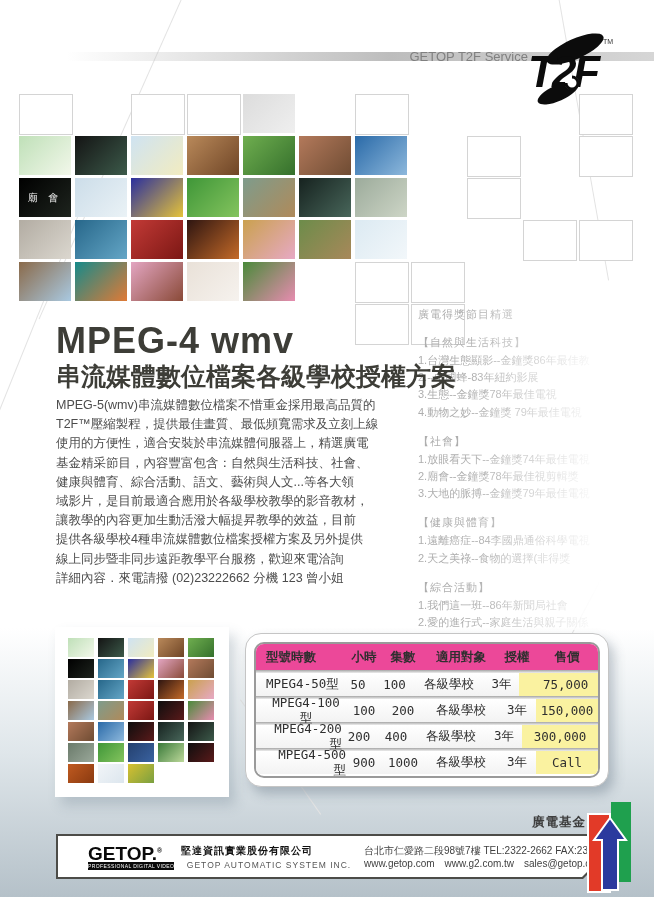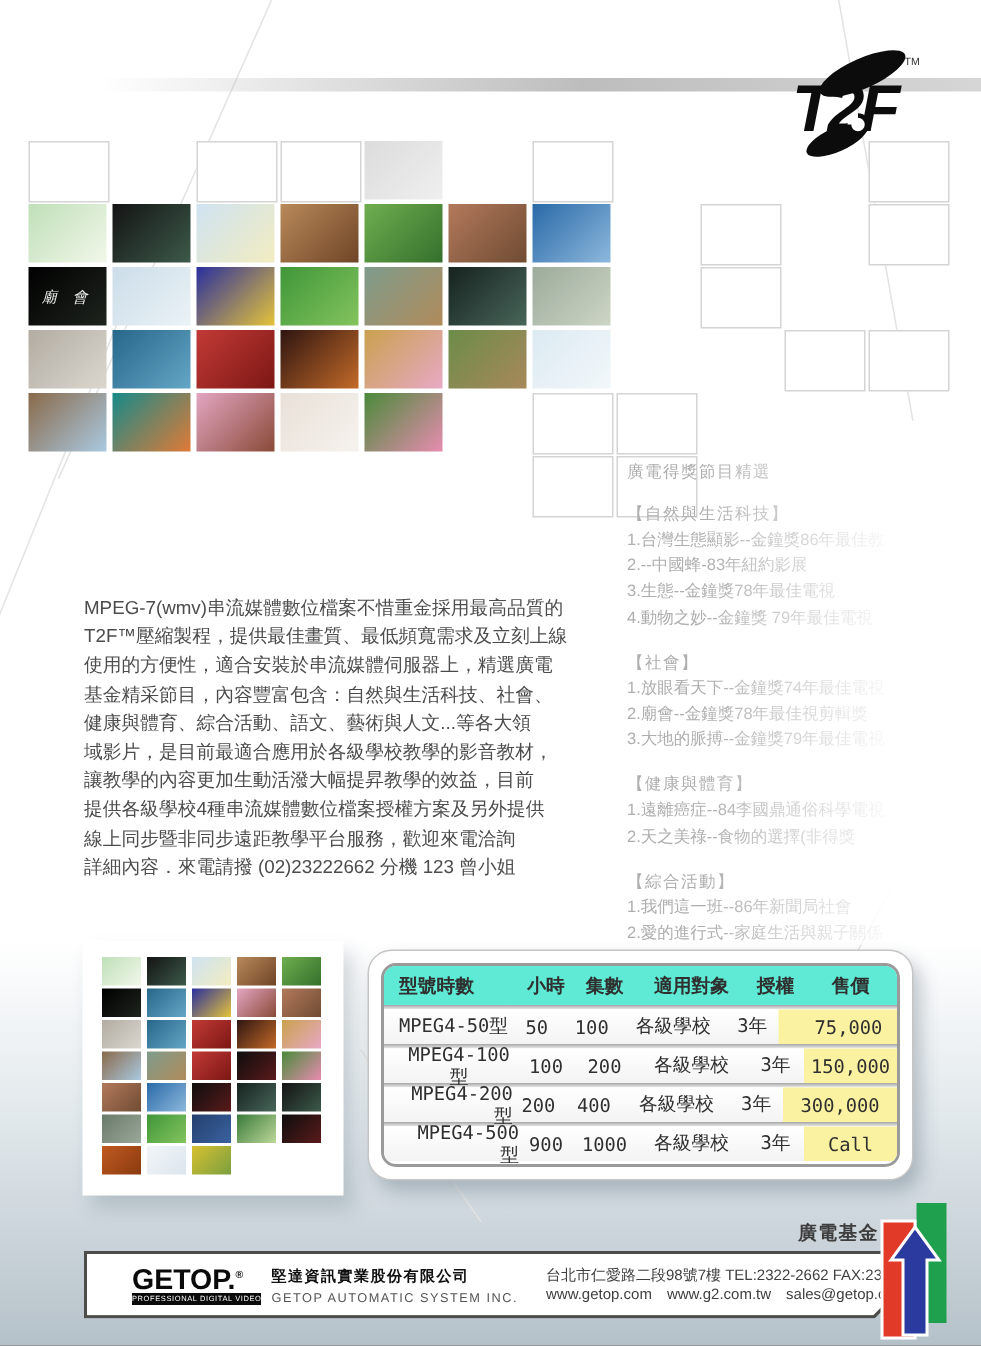--- a/index.html
+++ b/index.html
@@ -49,21 +49,21 @@
   .mcell{position:absolute;width:26px;height:19px;}
 
   
   .price-panel{position:absolute;left:245px;top:633px;width:362px;height:152px;background:#fff;
                border:1px solid #c5c5c5;border-radius:16px;
                box-shadow:5px 7px 12px rgba(60,80,100,0.3);z-index:4;}
   .price-inner{position:absolute;left:8px;top:8px;right:8px;bottom:8px;border:2px solid #9a9a9a;
                border-radius:10px;overflow:hidden;background:#fff;}
   .trow{display:flex;align-items:center;height:23px;
         background:linear-gradient(180deg,#ffffff,#f3f3f3);}
-  .trow.head{height:26px;font-weight:bold;color:#2e2e2e;font-size:13px;background:#5eead4;
+  .trow.head{height:26px;font-weight:bold;color:#2e2e2e;font-size:13px;background:#ec4899;
              font-family:"Liberation Sans",sans-serif;}
   .tsep{height:3px;background:linear-gradient(180deg,#a6a6a6,#ededed);}
   .tcell{font-family:"DejaVu Sans Mono",monospace;font-size:12.5px;color:#2f2f2f;
          text-align:center;height:100%;display:flex;align-items:center;justify-content:center;}
   .tcell.c0{justify-content:flex-start;padding-left:10px;box-sizing:border-box;}
   .trow.head .tcell{font-family:"Liberation Sans",sans-serif;}
   .price-cell{background:var(--hl,#faf2a0);}
   .trow.head .price-cell{background:transparent;}
 
   
@@ -77,37 +77,38 @@
      clip-path:polygon(0 0,100% 0,100% calc(100% - 15px),calc(100% - 15px) 100%,0 100%);}
   .footer-content{position:absolute;inset:2px;display:flex;align-items:center;
                   padding-left:30px;gap:7px;}
   .glogo{width:86px;flex:none;}
   .glogo-text{font-size:19px;font-weight:900;color:#0a0a0a;line-height:16px;letter-spacing:0px;}
   .glogo-text sup{font-size:7px;}
   .glogo-bar{background:#0a0a0a;color:#fff;font-size:5px;text-align:center;padding:1px 0;
              letter-spacing:0.4px;white-space:nowrap;}
   .co{flex:none;width:176px;}
   .co-zh{font-size:10px;font-weight:bold;letter-spacing:1px;color:#111;white-space:nowrap;}
-  .co-en{font-size:8.5px;color:#555;letter-spacing:1px;margin-top:2px;white-space:nowrap;}
+  .co-en{font-size:8.5px;color:#555;letter-spacing:1px;margin-top:2px;white-space:nowrap;text-align:center;}
   .ct{flex:none;}
   .ct-line{font-size:10px;color:#3f3f3f;line-height:13px;white-space:nowrap;}
 </style>
 </head>
 <body>
 
 <div id="page">
 
   <div class="dline" style="left:185px;top:-10px;height:360px;transform:rotate(24deg);"></div>
   <div class="dline" style="left:556px;top:-15px;height:300px;transform:rotate(-10deg);"></div>
   <div class="dline" style="left:92px;top:180px;height:280px;transform:rotate(22deg);"></div>
   <div class="dline" style="left:248px;top:652px;height:170px;transform:rotate(-75deg);"></div>
   <div class="dline" style="left:600px;top:580px;height:180px;transform:rotate(28deg);"></div>
   <div class="dline" style="left:240px;top:700px;height:140px;transform:rotate(-35deg);"></div>
 
   <div class="topbar"></div>
+  <div class="brand-service">GETOP T2F Service</div>
   <div class="t2f">
     <svg viewBox="0 0 86 76" width="86" height="76">
       <g fill="#0c0c0c">
         <ellipse cx="48" cy="16" rx="31" ry="10" transform="rotate(-24 48 16)"></ellipse>
         <text x="1" y="54" font-size="44" font-weight="900" font-style="italic" font-family="Liberation Sans, sans-serif" letter-spacing="-3">T2F</text>
         <ellipse cx="31" cy="60" rx="22" ry="8" transform="rotate(-24 31 60)"></ellipse>
       </g>
       <circle cx="45" cy="50" r="7" fill="#fff"></circle>
       <path d="M45 44 a6 6 0 1 1 -6 6" stroke="#0c0c0c" stroke-width="3" fill="none"></path>
     </svg>
@@ -149,27 +150,31 @@
       <div class="cell empty" style="left: 560px; top: 126px; width: 52px; height: 39px;"></div>
       <div class="cell thumb" style="left: 0px; top: 168px; width: 52px; height: 39px; background: linear-gradient(135deg, rgb(138, 106, 74), rgb(169, 201, 225));"></div>
       <div class="cell thumb" style="left: 56px; top: 168px; width: 52px; height: 39px; background: linear-gradient(135deg, rgb(22, 138, 138), rgb(224, 122, 54));"></div>
       <div class="cell thumb" style="left: 112px; top: 168px; width: 52px; height: 39px; background: linear-gradient(135deg, rgb(227, 166, 194), rgb(138, 74, 56));"></div>
       <div class="cell thumb" style="left: 168px; top: 168px; width: 52px; height: 39px; background: linear-gradient(135deg, rgb(233, 225, 216), rgb(246, 242, 238));"></div>
       <div class="cell thumb" style="left: 224px; top: 168px; width: 52px; height: 39px; background: linear-gradient(135deg, rgb(74, 138, 58), rgb(231, 140, 176));"></div>
       <div class="cell empty" style="left: 336px; top: 168px; width: 52px; height: 39px;"></div>
       <div class="cell empty" style="left: 392px; top: 168px; width: 52px; height: 39px;"></div>
       <div class="cell empty" style="left: 336px; top: 210px; width: 52px; height: 39px;"></div>
       <div class="cell empty" style="left: 392px; top: 210px; width: 52px; height: 39px;"></div>
-      <div style="position: absolute; left: 0px; top: 84px; width: 52px; height: 39px; font-style: italic;">
+      <div style="position: absolute; left: 0px; top: 84px; width: 52px; height: 39px;">
         <div class="thlabel">廟 會</div>
       </div>
     </div>
 
-
-  <div class="body-text">MPEG-7(wmv)串流媒體數位檔案不惜重金採用最高品質的
+  <div class="title">
+    <div class="l1">MPEG-4 wmv</div>
+    <div class="l2">串流媒體數位檔案各級學校授權方案</div>
+  </div>
+
+  <div class="body-text">MPEG-5(wmv)串流媒體數位檔案不惜重金採用最高品質的
 T2F™壓縮製程，提供最佳畫質、最低頻寬需求及立刻上線
 使用的方便性，適合安裝於串流媒體伺服器上，精選廣電
 基金精采節目，內容豐富包含：自然與生活科技、社會、
 健康與體育、綜合活動、語文、藝術與人文...等各大領
 域影片，是目前最適合應用於各級學校教學的影音教材，
 讓教學的內容更加生動活潑大幅提昇教學的效益，目前
 提供各級學校4種串流媒體數位檔案授權方案及另外提供
 線上同步暨非同步遠距教學平台服務，歡迎來電洽詢
 詳細內容．來電請撥 (02)23222662 分機 123 曾小姐</div>
 

